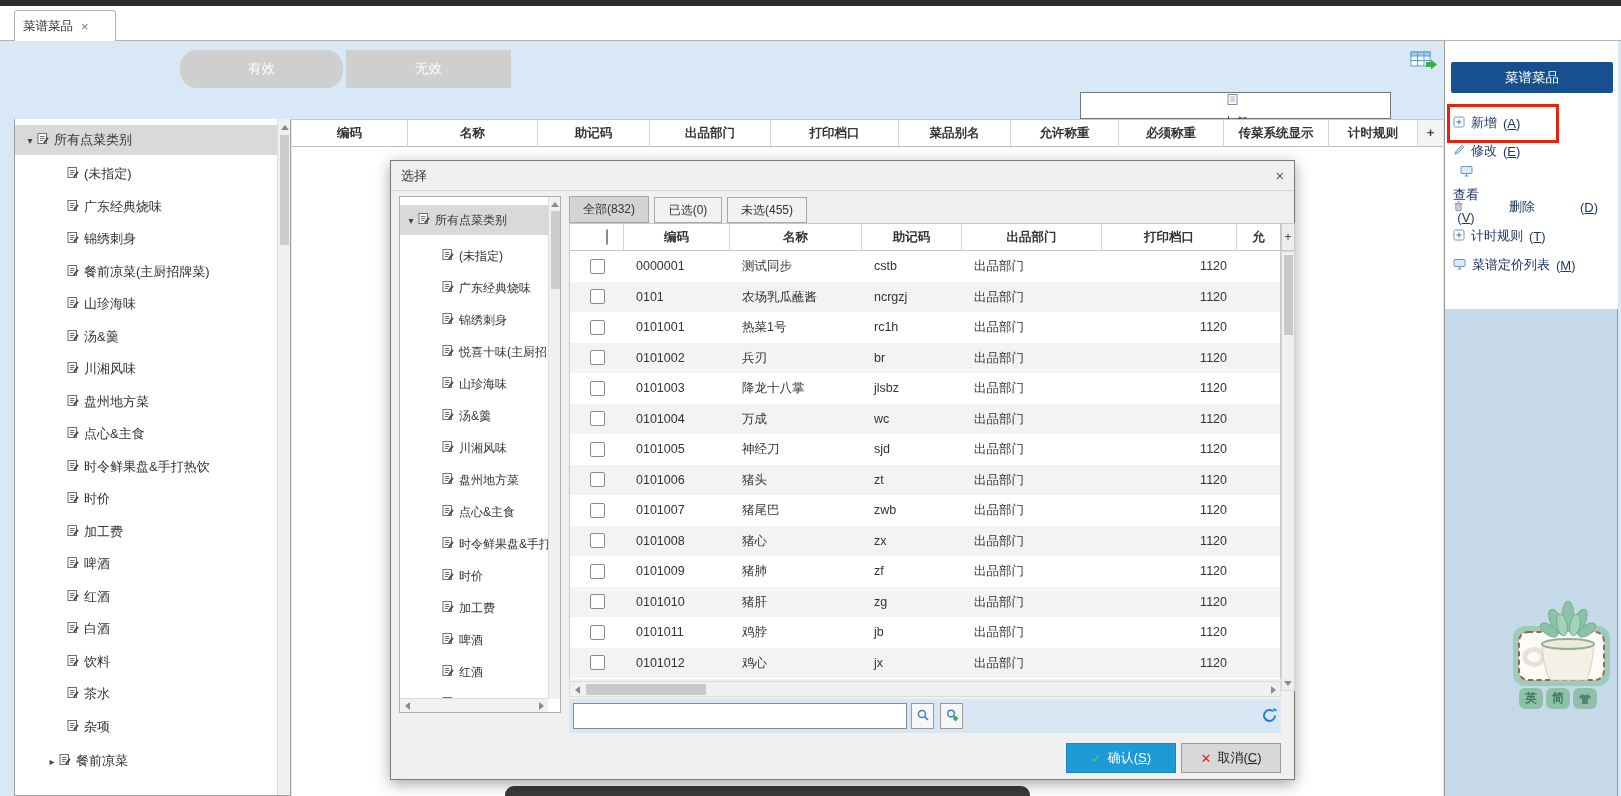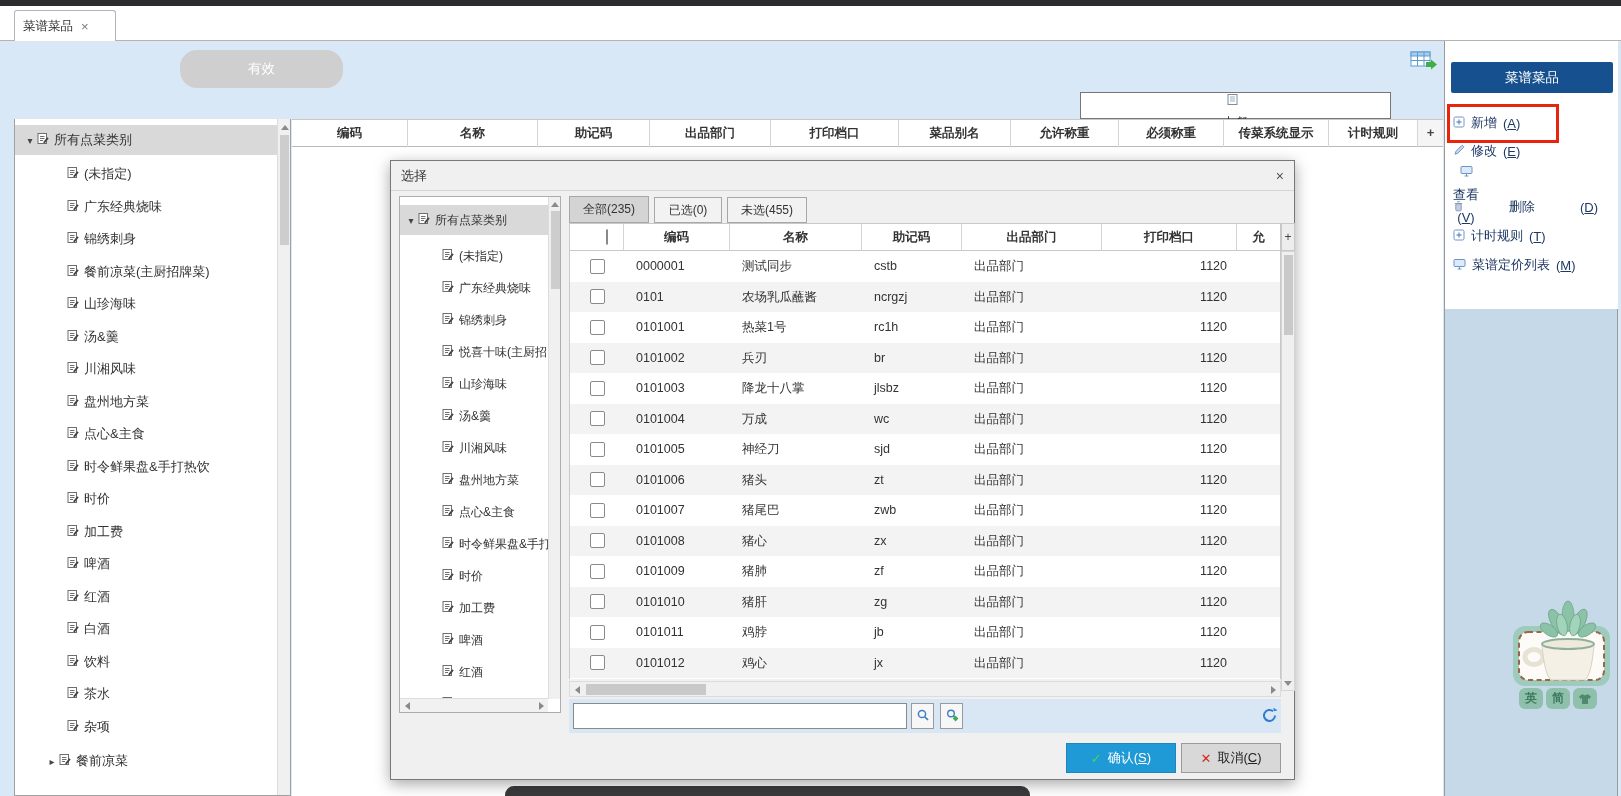--- a/index.html
+++ b/index.html
@@ -127,20 +127,21 @@
 
   <div class="abs tab-bar"></div>
   <div class="abs tab">
     <span class="t-label">菜谱菜品</span>
     <span class="t-close">×</span>
   </div>
 
   <div class="abs main-bg"></div>
 
   <div class="abs filter f-valid">有效</div>
+  <div class="abs filter f-invalid">无效</div>
 
   <div class="abs export-btn">
     <svg width="28" height="22" viewBox="0 0 28 22">
       <rect x="1" y="2" width="19" height="14" fill="#fff" stroke="#5b9bd5"></rect>
       <rect x="1" y="2" width="19" height="4" fill="#a8cbe8" stroke="#5b9bd5"></rect>
       <path d="M1 10.5h19M7.5 2v14M14 2v14" stroke="#5b9bd5" fill="none"></path>
       <path d="M16 12h5v-2.5l6 5-6 5V17h-5z" fill="#3fae49"></path>
     </svg>
   </div>
 
@@ -611,21 +612,21 @@
       <div class="dt-hscroll">
         <div class="arrow-cell" style="left:2px;top:2px;width:10px;height:10px;">
             <span class="tri left"></span>
           </div>
         <div class="arrow-cell" style="right:2px;top:2px;width:10px;height:10px;">
             <span class="tri right"></span>
           </div>
       </div>
     </div>
 
-    <div class="d-tab active" style="left:178px;top:35px;width:80px;">全部(235)</div>
+    <div class="d-tab active" style="left:178px;top:35px;width:80px;">全部(832)</div>
     <div class="d-tab inactive" style="left:263px;top:36px;width:68px;">已选(0)</div>
     <div class="d-tab inactive" style="left:336px;top:36px;width:80px;">未选(455)</div>
 
     <div class="d-header">
       <span class="dh-cell w-sel"><span class="cbx"></span></span>
       <span class="dh-cell w-code">编码</span>
       <span class="dh-cell w-name">名称</span>
       <span class="dh-cell w-mn">助记码</span>
       <span class="dh-cell w-dept">出品部门</span>
       <span class="dh-cell w-port">打印档口</span>

